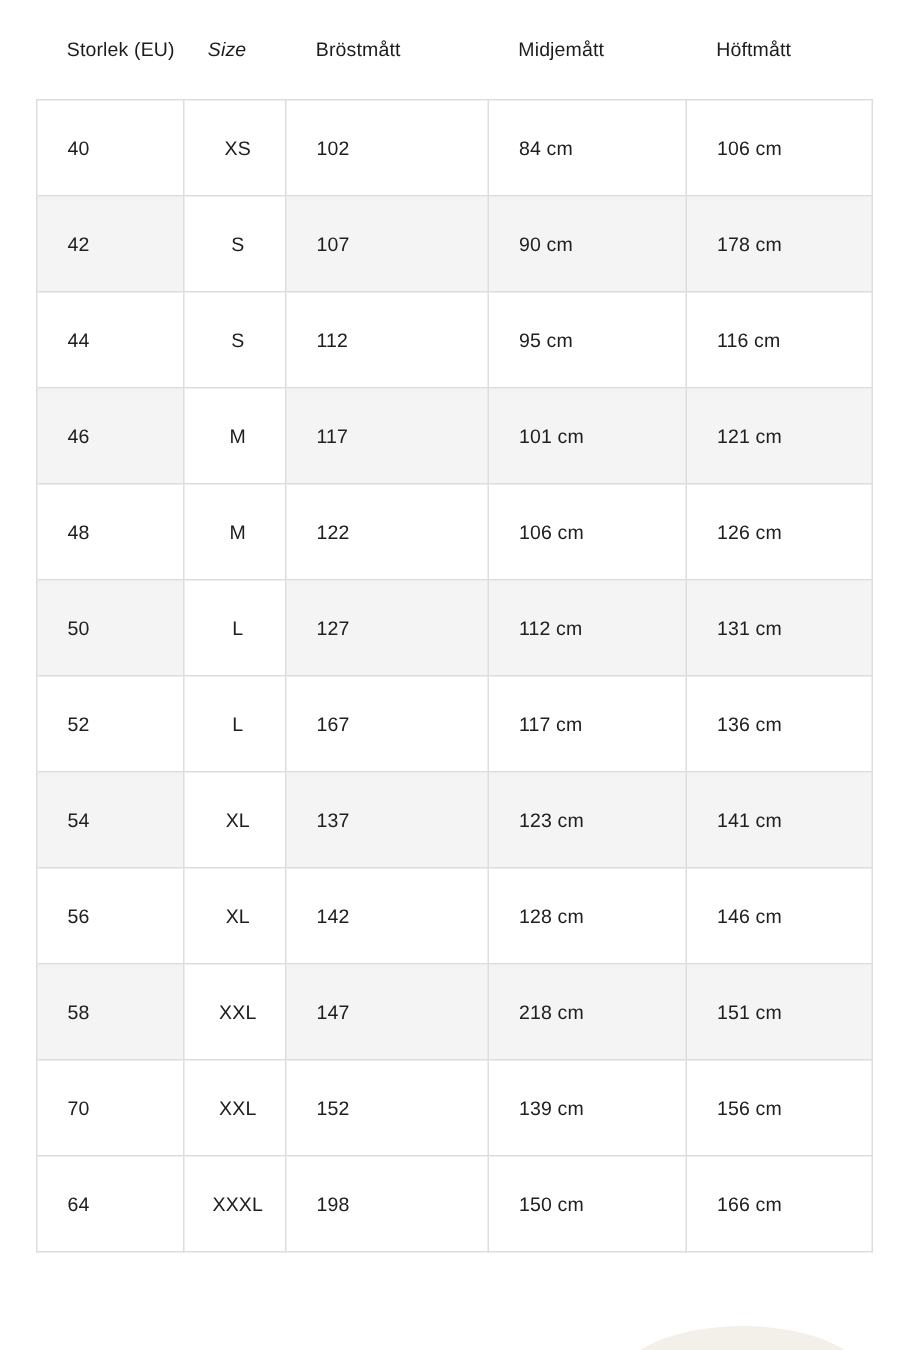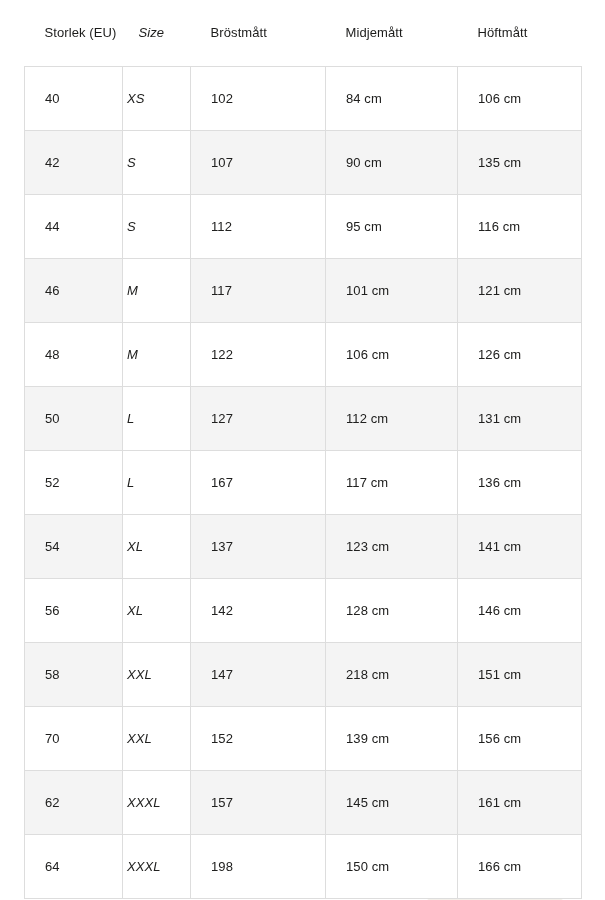--- a/index.html
+++ b/index.html
@@ -77,22 +77,22 @@
     vertical-align: middle;
     background: #ffffff;
     font-size: 13px;
     color: #20201f;
     letter-spacing: 0.1px;
     white-space: nowrap;
   }
 
   tbody td.col-size {
     padding-left: 4px;
-    background: #ffffff;
-    font-style: italic;
+    text-align: center;
+    background: #ffffff;
   }
 
   tbody tr.shaded td {
     background: #f4f4f4;
     margin-left: 37px;
   }
   
   tbody tr.shaded td.col-size {
     background: #ffffff;
   }
@@ -126,21 +126,21 @@
           <td class="col-size">XS</td>
           <td>102</td>
           <td>84 cm</td>
           <td>106 cm</td>
         </tr>
         <tr class="shaded">
           <td>42</td>
           <td class="col-size">S</td>
           <td>107</td>
           <td>90 cm</td>
-          <td>135 cm</td>
+          <td>178 cm</td>
         </tr>
         <tr>
           <td>44</td>
           <td class="col-size">S</td>
           <td>112</td>
           <td>95 cm</td>
           <td>116 cm</td>
         </tr>
         <tr class="shaded">
           <td>46</td>
@@ -191,27 +191,20 @@
           <td>218 cm</td>
           <td>151 cm</td>
         </tr>
         <tr>
           <td>70</td>
           <td class="col-size">XXL</td>
           <td>152</td>
           <td>139 cm</td>
           <td>156 cm</td>
         </tr>
-        <tr class="shaded">
-          <td>62</td>
-          <td class="col-size">XXXL</td>
-          <td>157</td>
-          <td>145 cm</td>
-          <td>161 cm</td>
-        </tr>
         <tr>
           <td>64</td>
           <td class="col-size">XXXL</td>
           <td>198</td>
           <td>150 cm</td>
           <td>166 cm</td>
         </tr>
       </tbody>
   </table>
 </div>

